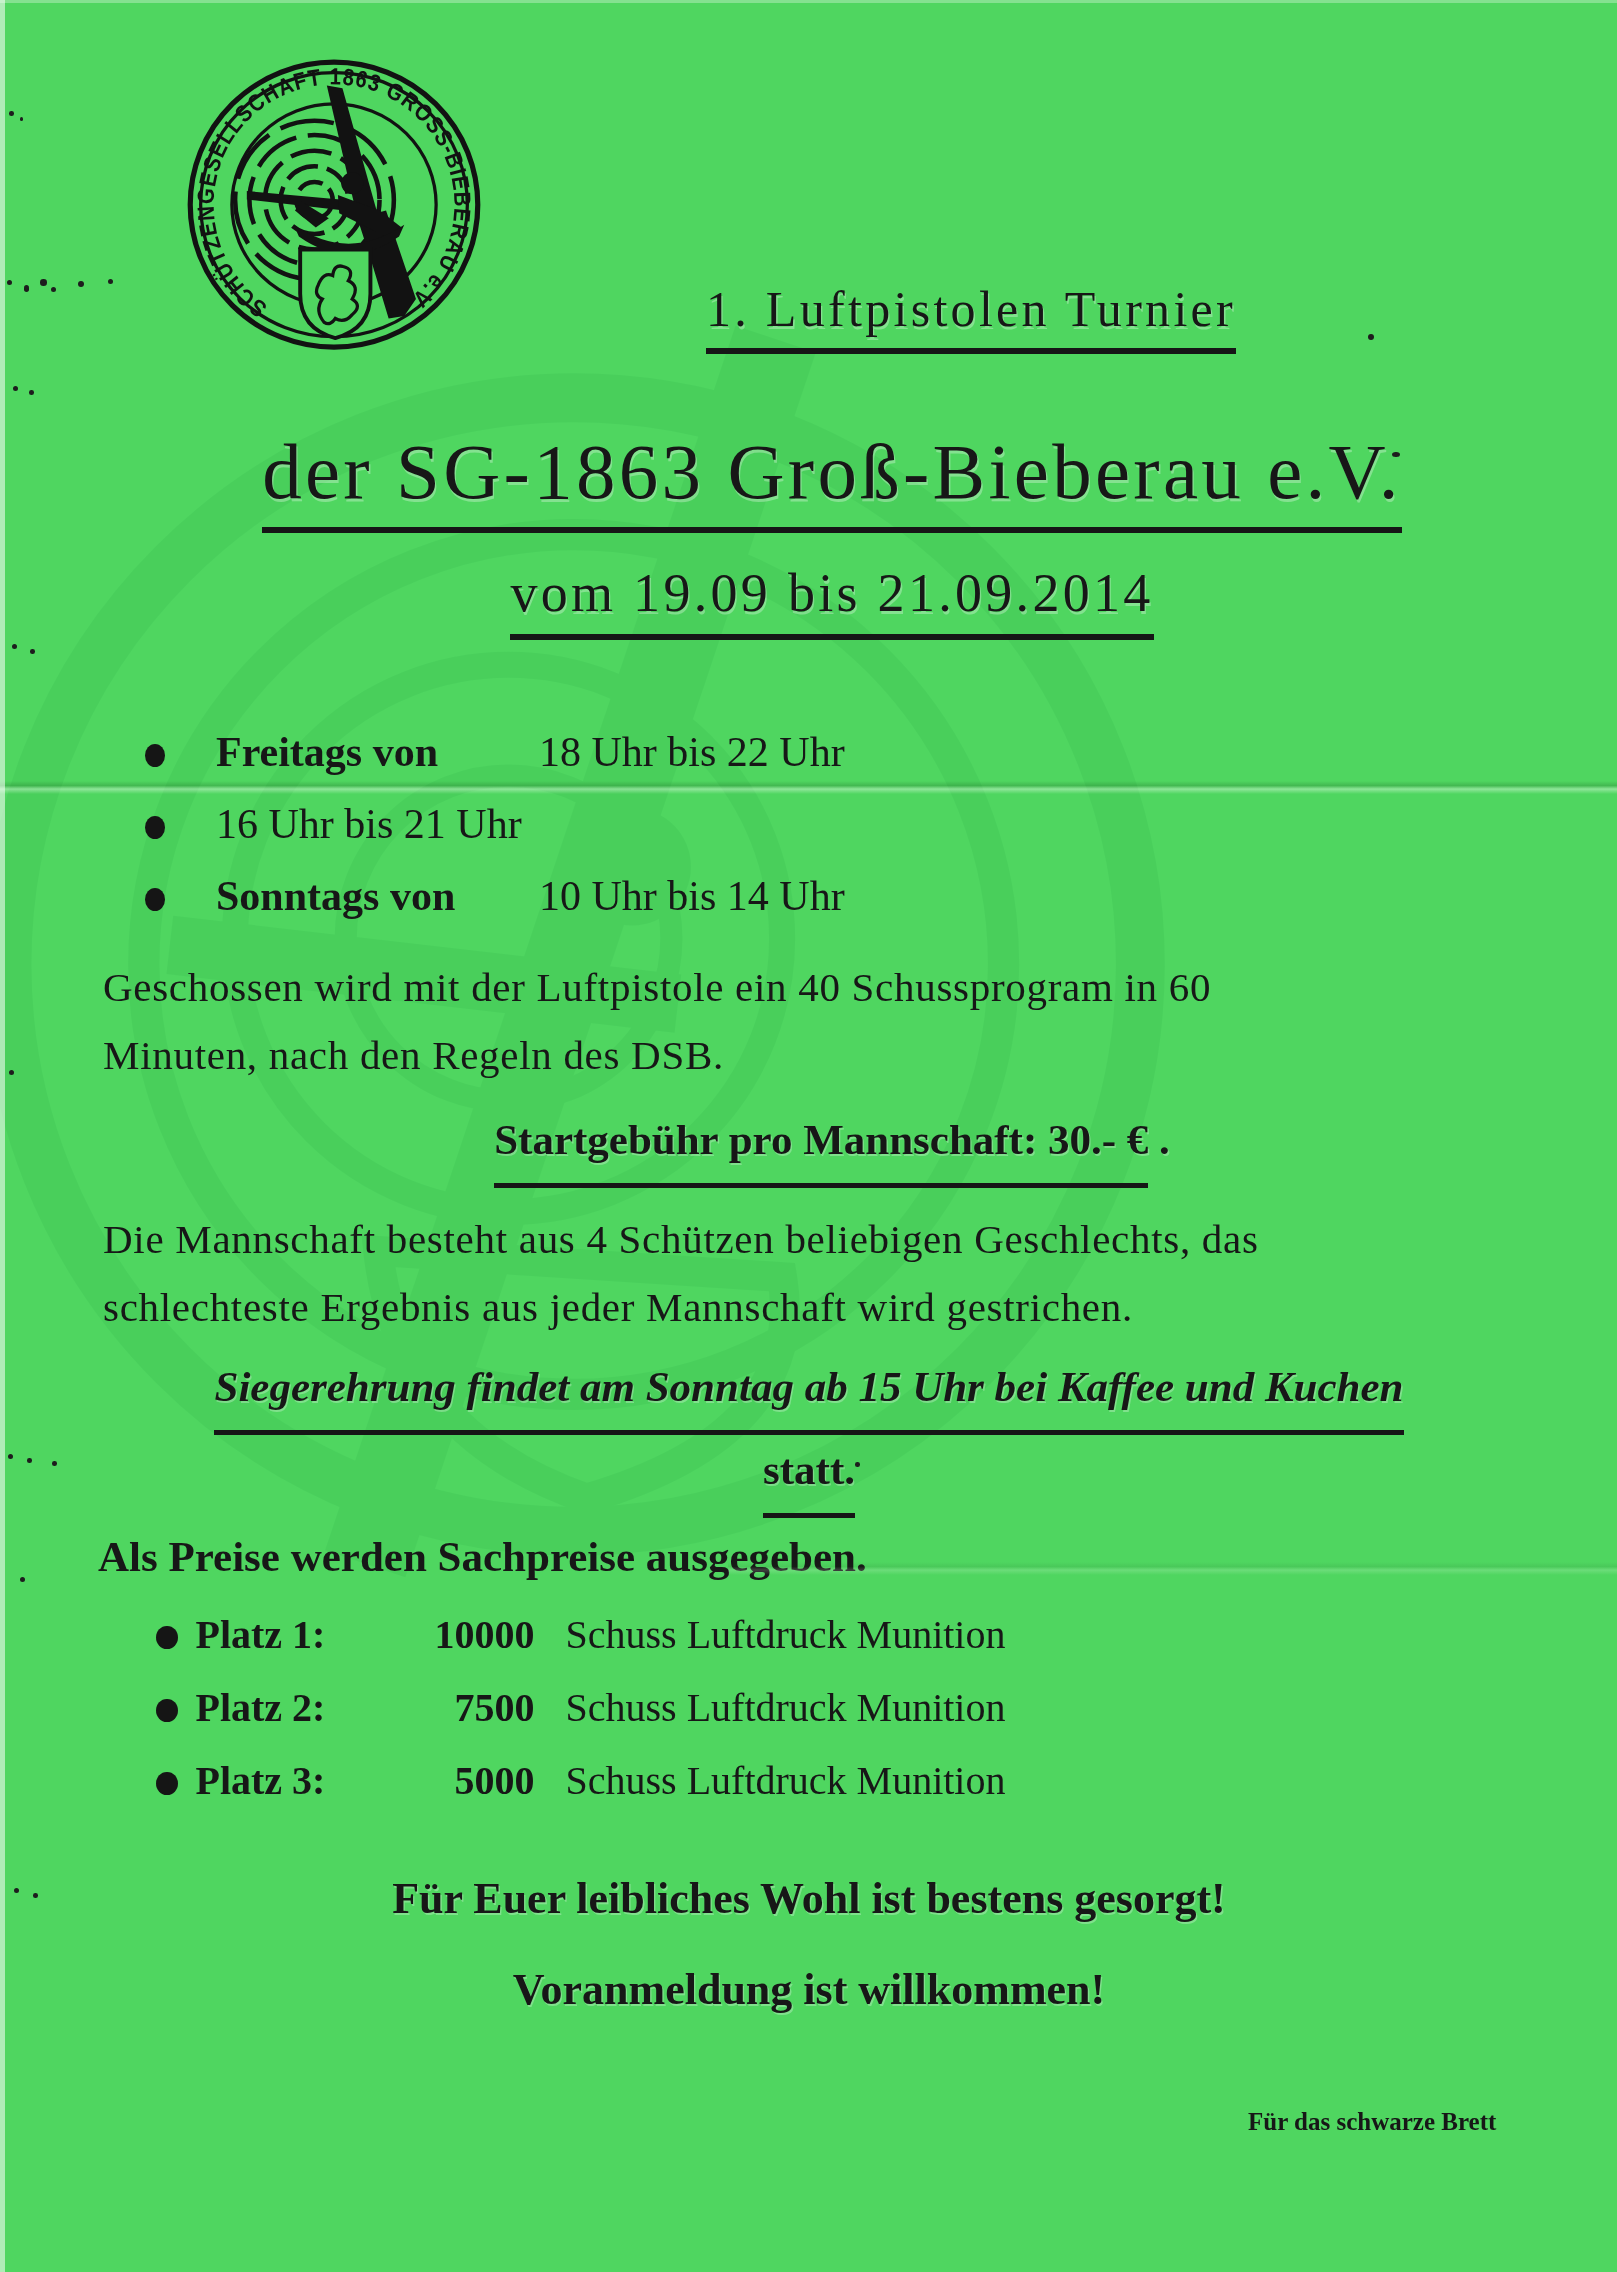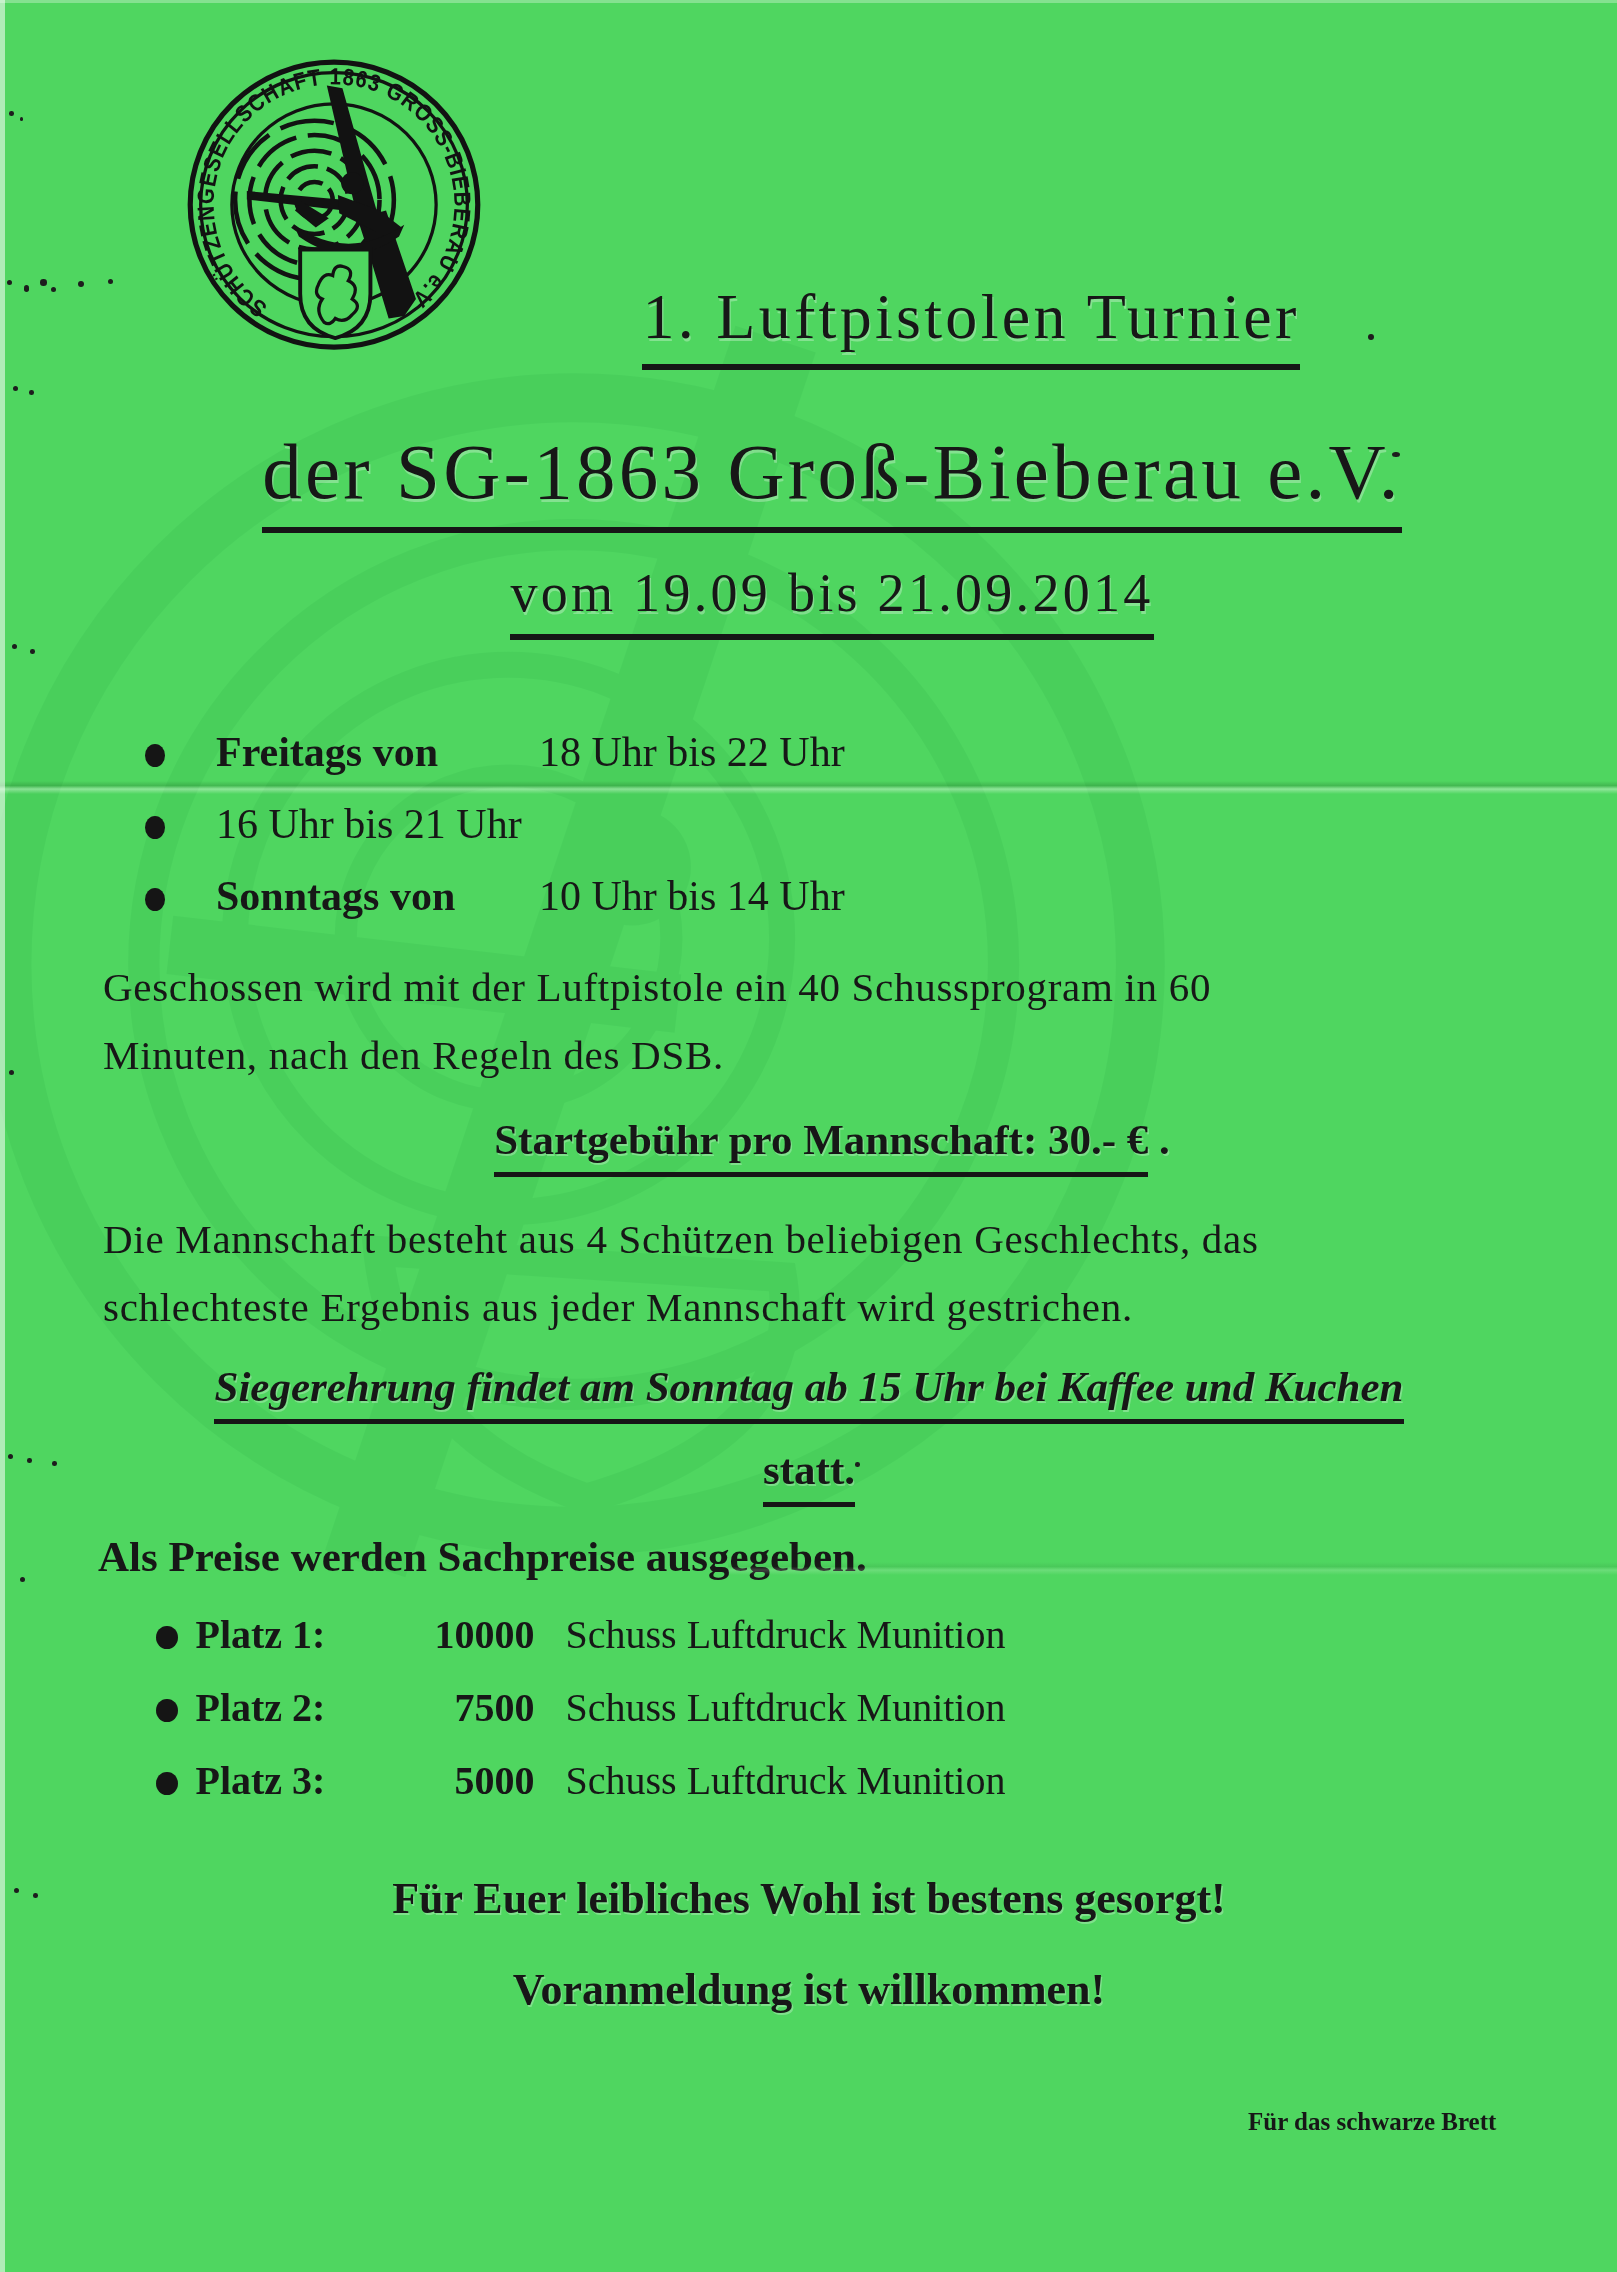--- a/index.html
+++ b/index.html
@@ -21,25 +21,25 @@
   }
   .crease2 { opacity:.45; }
   .speck { position:absolute; background:#1d1d1d; border-radius:50%; }
 
   .watermark { position:absolute; left:-26px; top:261px; opacity:0.085; pointer-events:none; }
 
   .logo { position:absolute; left:184px; top:57px; width:300px; height:296px; }
 
   .title { position:absolute; text-align:center; white-space:nowrap; letter-spacing:3.3px;
            text-shadow:1.3px 2.6px 0 rgba(255,255,255,0.30); }
-  .t1 { left:417px; top:280px; width:1108px; font-size:64px; }
+  .t1 { left:417px; top:280px; width:1108px; font-size:50px; }
   .t2 { left:46px;  top:427px; width:1572px; font-size:79px; }
   .t3 { left:46px;  top:562px; width:1572px; font-size:54px; }
   .u  { display:inline-block; border-bottom:6.5px solid #161616; padding-bottom:10.4px; }
-  .u2 { display:inline-block; border-bottom:5.2px solid #161616;  padding-bottom:8px; }
+  .u2 { display:inline-block; border-bottom:5.2px solid #161616;  padding-bottom:19px; }
 
   .srow { position:absolute; left:145px; display:flex; align-items:center; font-size:42px; white-space:nowrap; }
   .dot  { width:20px; height:23px; border-radius:50%; background:#151515; align-self:center; margin-top:6.5px; }
   .srow .dot { margin-right:51px; }
   .day  { font-weight:bold; width:323px; }
 
   .para { position:absolute; left:103px; font-size:41px; line-height:68px; white-space:nowrap; letter-spacing:0.7px; }
 
   .centerline { position:absolute; text-align:center; white-space:nowrap; font-weight:bold; font-size:43px;
                 text-shadow:1.3px 2px 0 rgba(255,255,255,0.28); }

